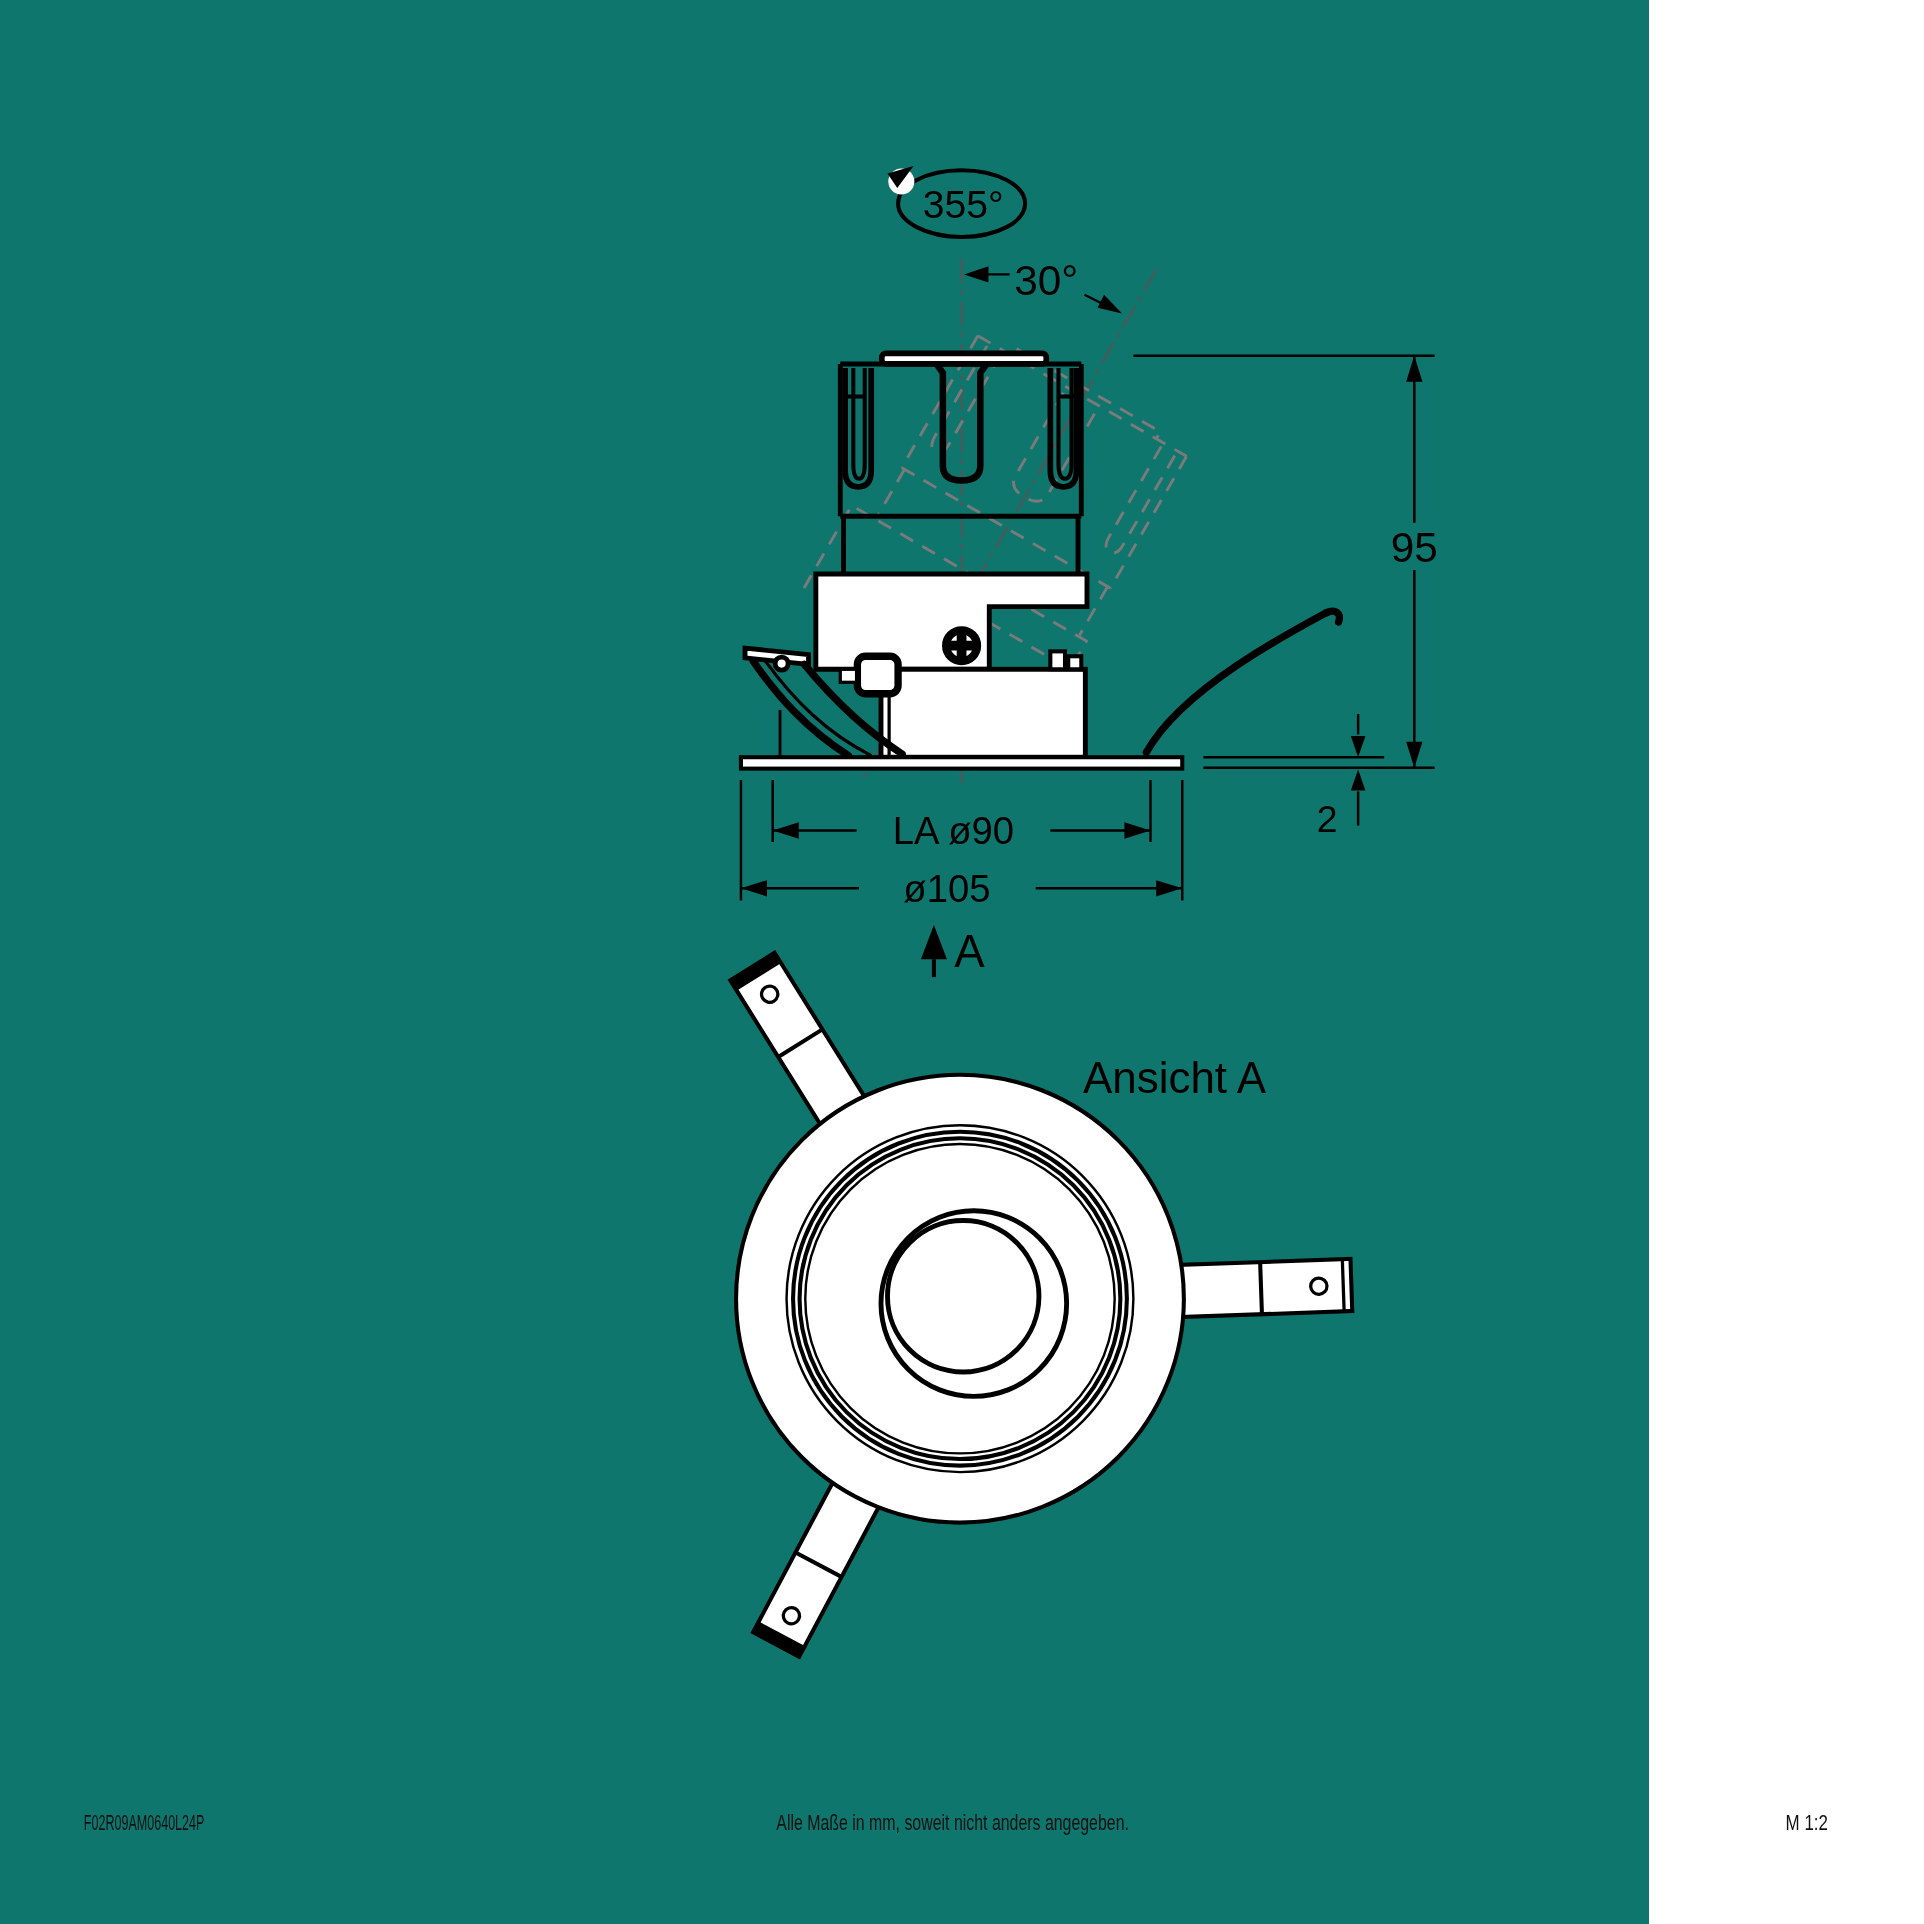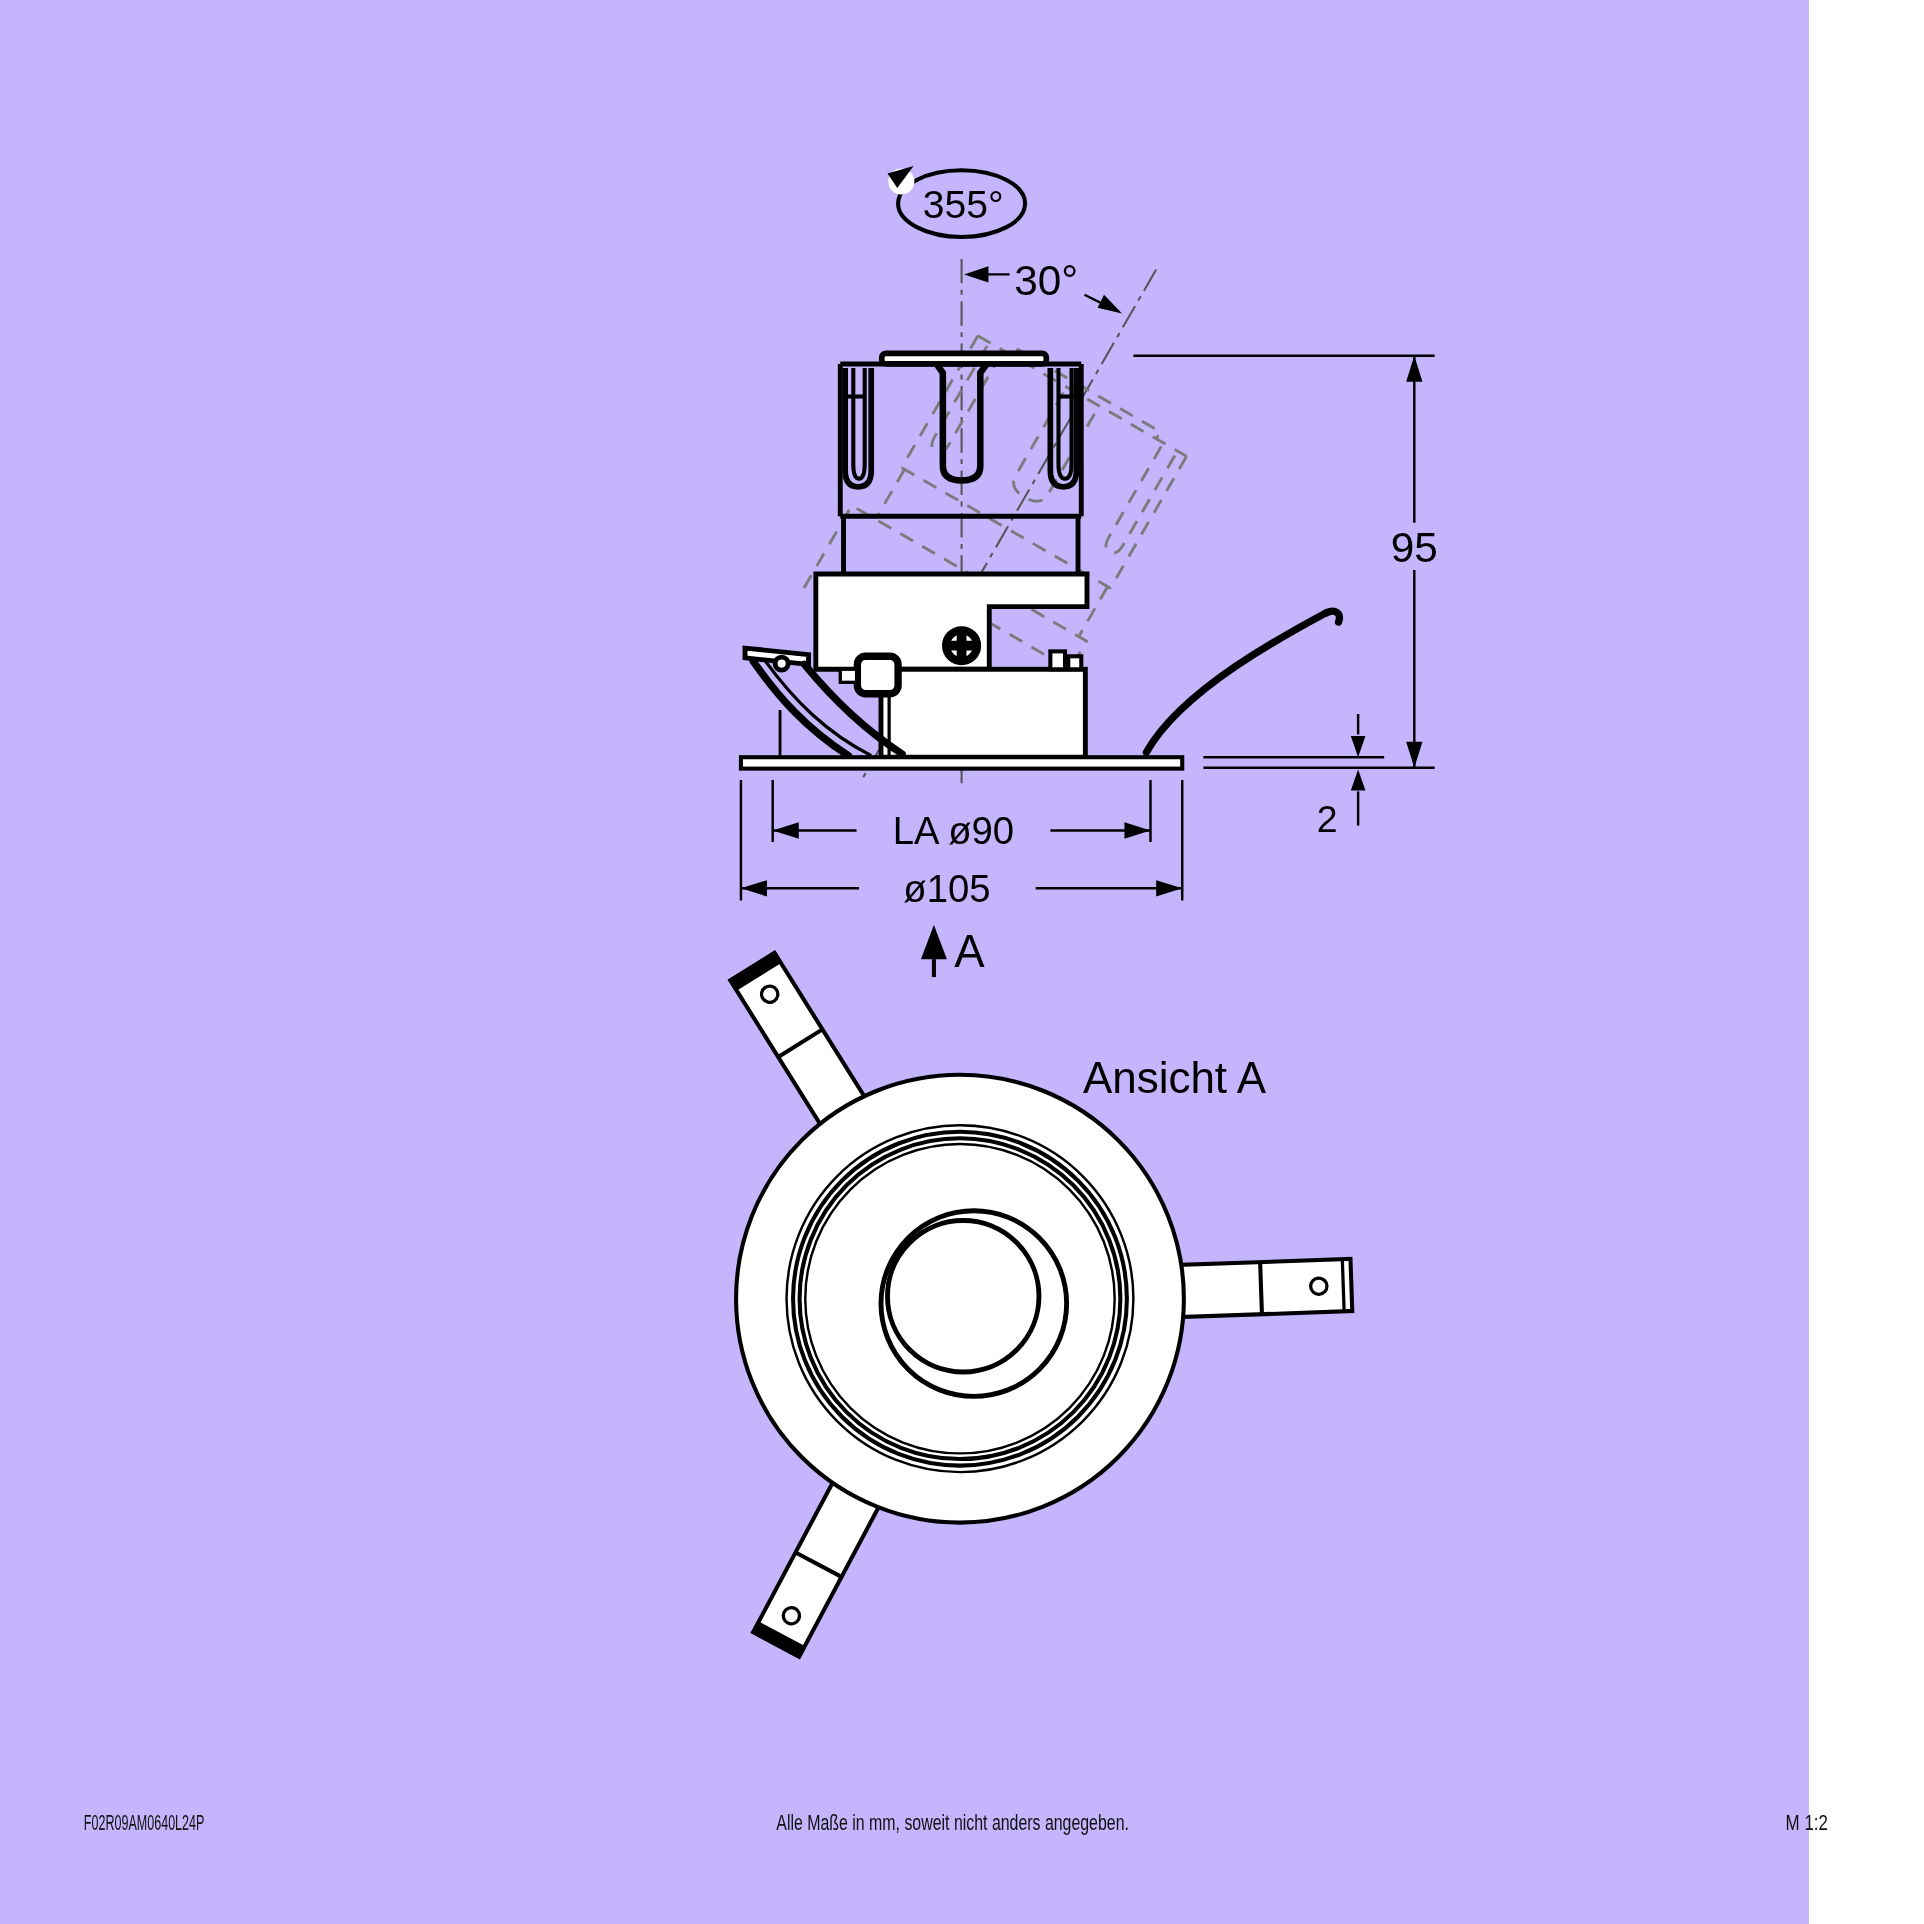--- a/index.html
+++ b/index.html
@@ -1,16 +1,16 @@
 <!DOCTYPE html>
 <html style="font-size:13px"><head>
 <meta charset="utf-8">
 <style>
   html,body{margin:0;padding:0;background:#fff;}
-  .page{width:1809px;height:1924px;position:relative;background:#c4b5fd;
+  .page{width:1649px;height:1924px;position:relative;background:#0f766e;
         font-family:"Liberation Sans", sans-serif;}
   svg{position:absolute;left:0;top:0;}
   text{fill:#000;font-family:"Liberation Sans", sans-serif;}
   .ann{font-size:48px;}
   .dim{font-size:47px;}
   .footer-text{font-size:27px;fill:#111;}
   .solid{stroke:#000;fill:none;}
   .thin{stroke:#000;stroke-width:3;fill:none;}
   .ghost{stroke:#7b7b7b;stroke-width:3.5;fill:none;stroke-dasharray:18 13;}
   .cl{stroke:#555;stroke-width:2.5;fill:none;stroke-dasharray:30 8 6 8;}

